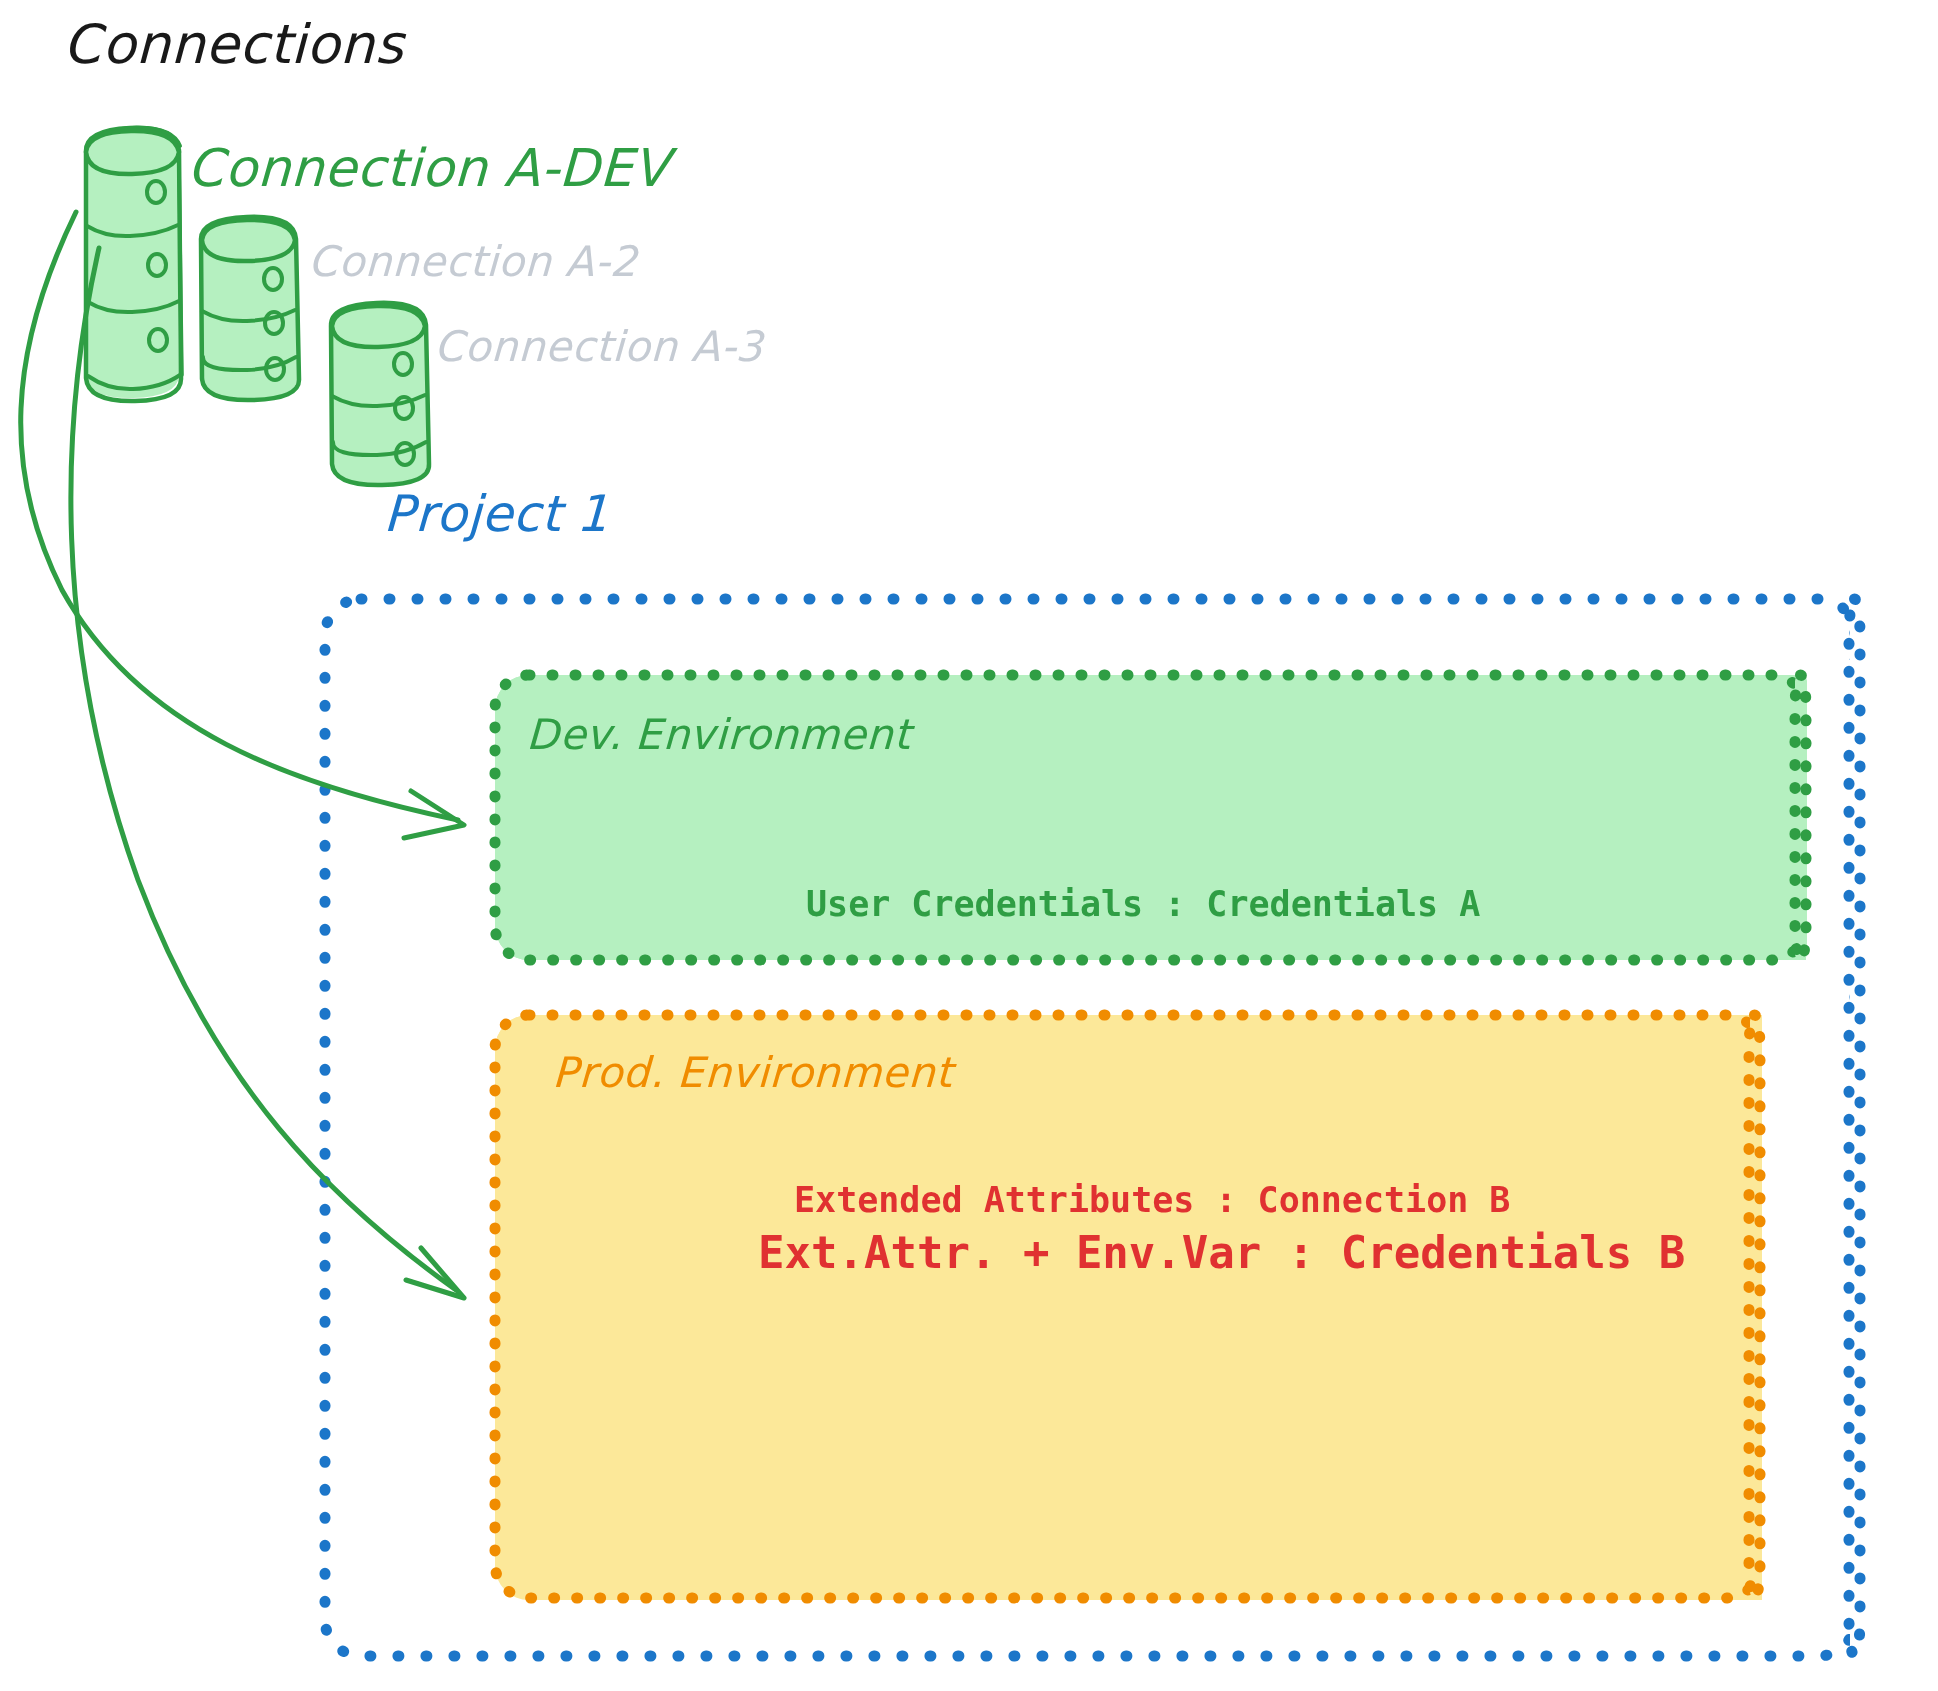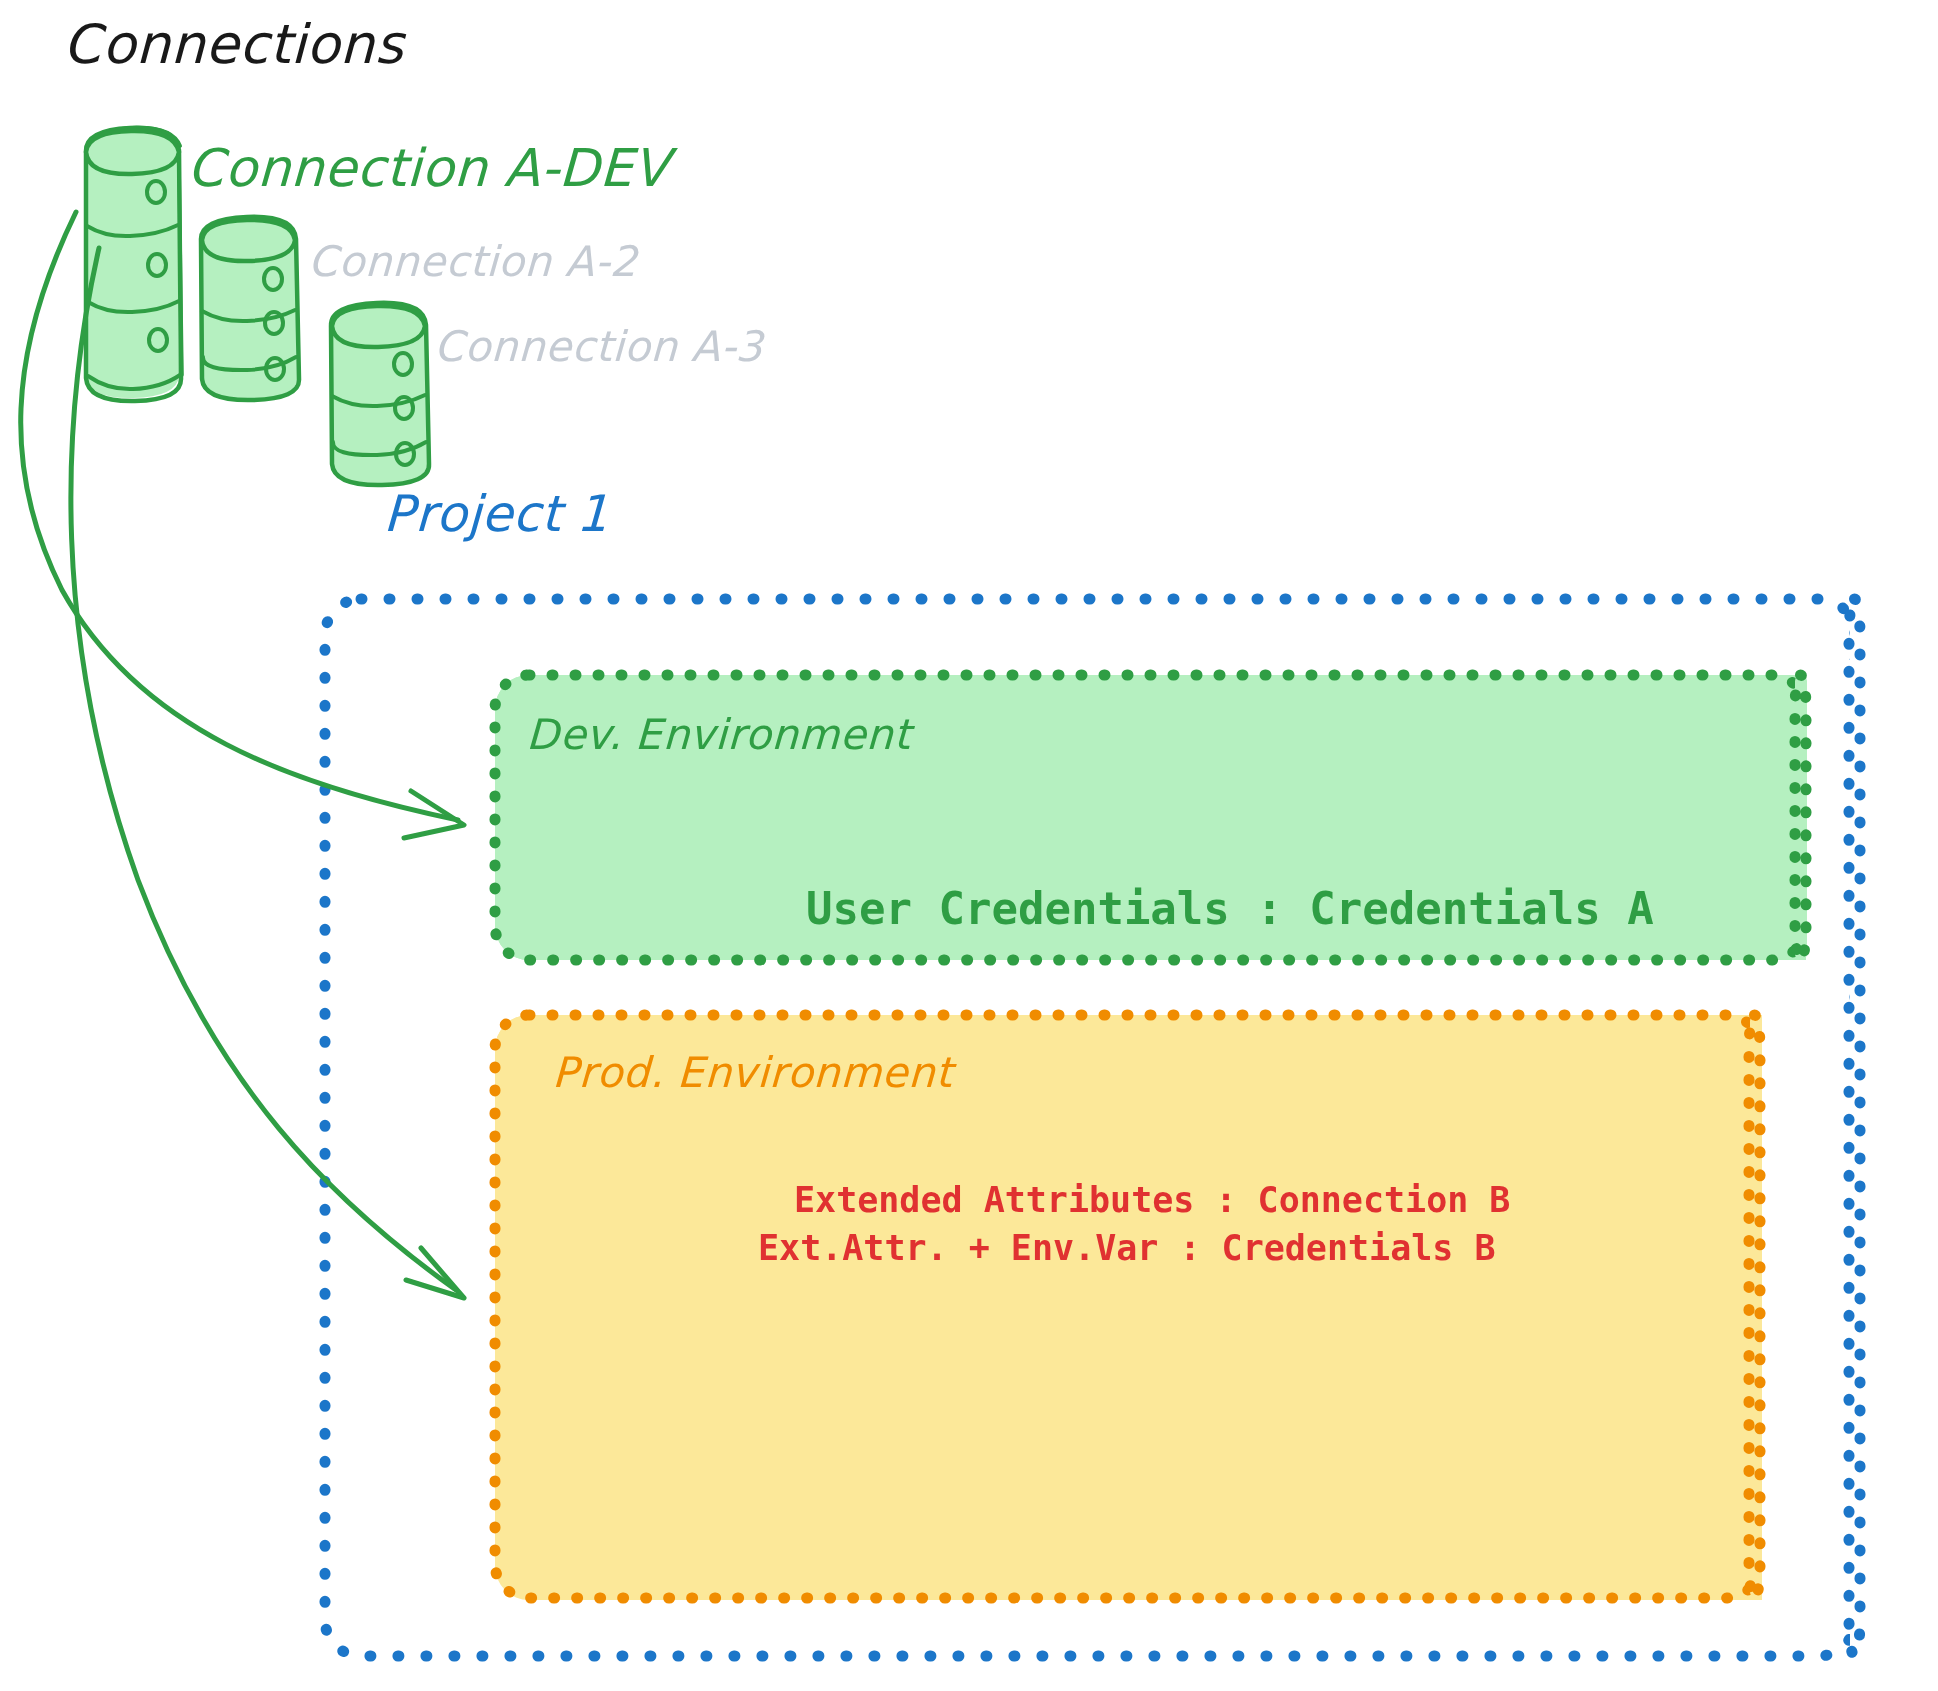--- a/index.html
+++ b/index.html
@@ -118,34 +118,34 @@
     color: #f08c00;
     font-style: italic;
     font-weight: 500;
     transform: skewX(-5deg);
   }
 
   
   #dev-cred-line {
     left: 806px;
     top: 884px;
-    font-size: 44px;
+    font-size: 35px;
     color: #2f9e44;
   }
   #prod-line-1 {
     left: 758px;
     top: 1180px;
     font-size: 35px;
     color: #e03131;
     margin-left: 36px;
   }
   #prod-line-2 {
     left: 758px;
     top: 1228px;
-    font-size: 35px;
+    font-size: 44px;
     color: #e03131;
   }
 </style>
 </head>
 <body>
 
 <div id="canvas">
 
   <svg class="layer layer-bg" viewBox="0 0 1938 1691">
 

